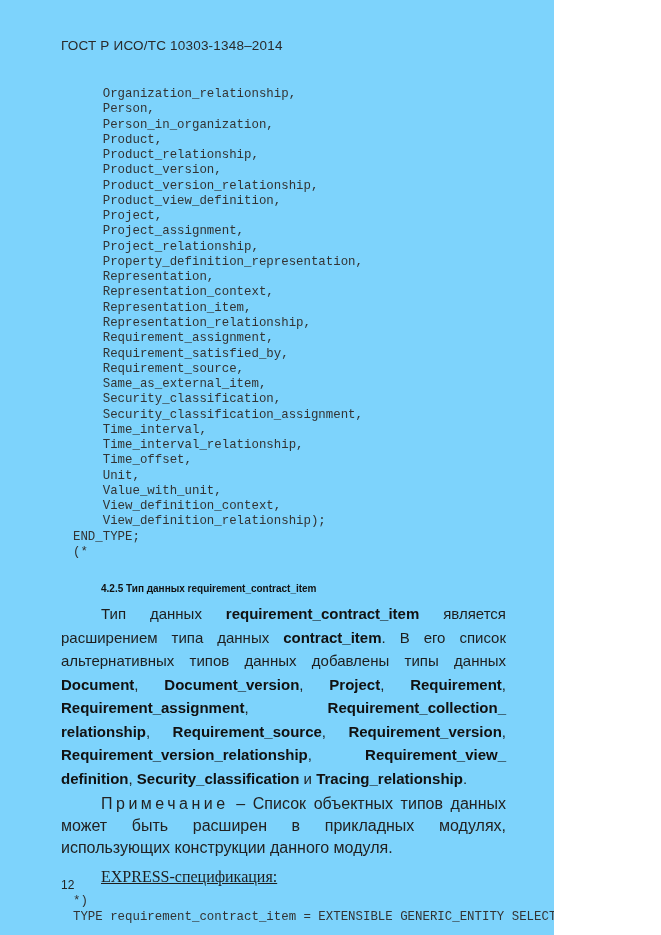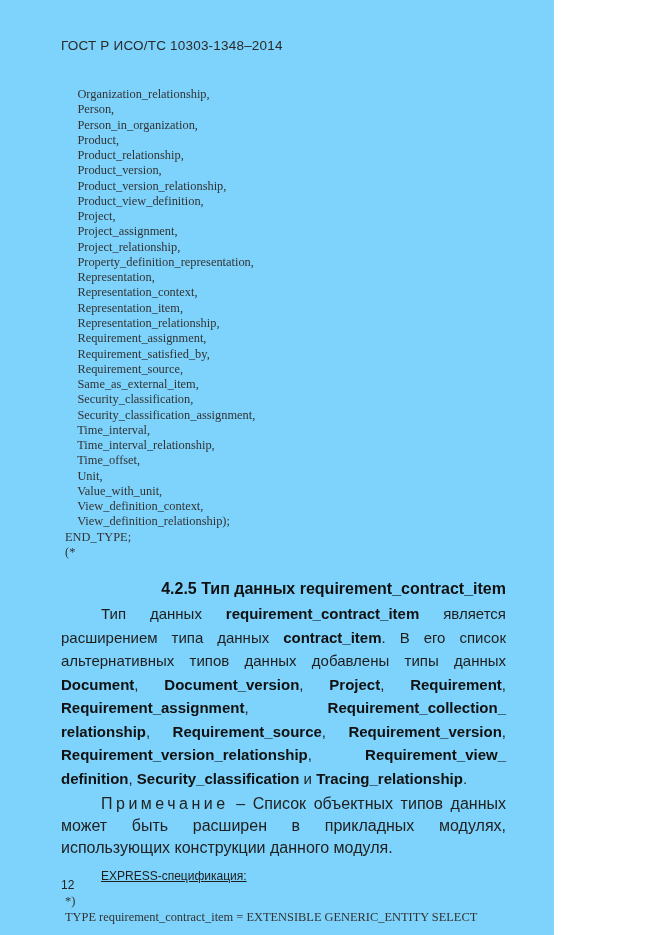--- a/index.html
+++ b/index.html
@@ -14,36 +14,35 @@
     padding: 38px 48px 0 61px;
     overflow: hidden;
   }
   .doc-header {
     font-size: 13.5px;
     line-height: 16px;
     color: #2a2a2a;
     letter-spacing: 0.2px;
   }
   .code {
-    font-family: Liberation Serif, serif;
+    font-family: Liberation Mono, monospace;
     font-size: 12.4px;
     line-height: 15.27px;
     white-space: pre;
     color: #333333;
-    margin: 4px;
+    margin: 12px;
   }
   .code-top { margin-top: 33px; }
   .section-heading {
-    font-size: 16px;
+    font-size: 10px;
     font-weight: bold;
     color: #111;
     margin: 20px 0 0 0;
     padding-left: 40px;
     line-height: 17px;
-    text-align: right;
   }
   .body-par {
     font-size: 15px;
     line-height: 23.5px;
     text-align: justify;
     text-indent: 40px;
     margin: 5px 0 0 0;
     color: #1e1e1e;
   }
   .body-par b { font-weight: bold; color: #111; }
@@ -51,24 +50,25 @@
     font-size: 16px;
     line-height: 22px;
     text-align: justify;
     text-indent: 40px;
     margin: 3px 0 0 0;
     color: #222;
   }
   .note-label { letter-spacing: 3.5px; }
   .par2 { margin-top: 9px; line-height: 25px; }
   .express-label {
-    font-size: 12px;
+    font-size: 16px;
     margin: 9px 0 0 0;
     padding-left: 40px;
     line-height: 17px;
+    font-family: Liberation Serif, serif;
   }
   .express-label span { text-decoration: underline; }
   .code-bottom { margin-top: 9px; }
   .page-number {
     position: absolute;
     left: 61px;
     top: 878px;
     font-size: 12px;
     color: #222;
   }

